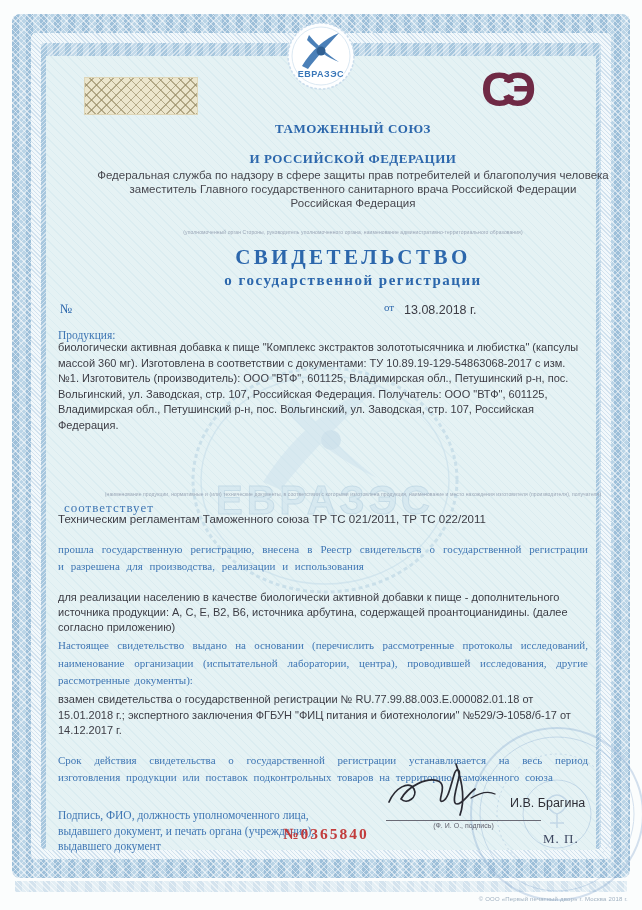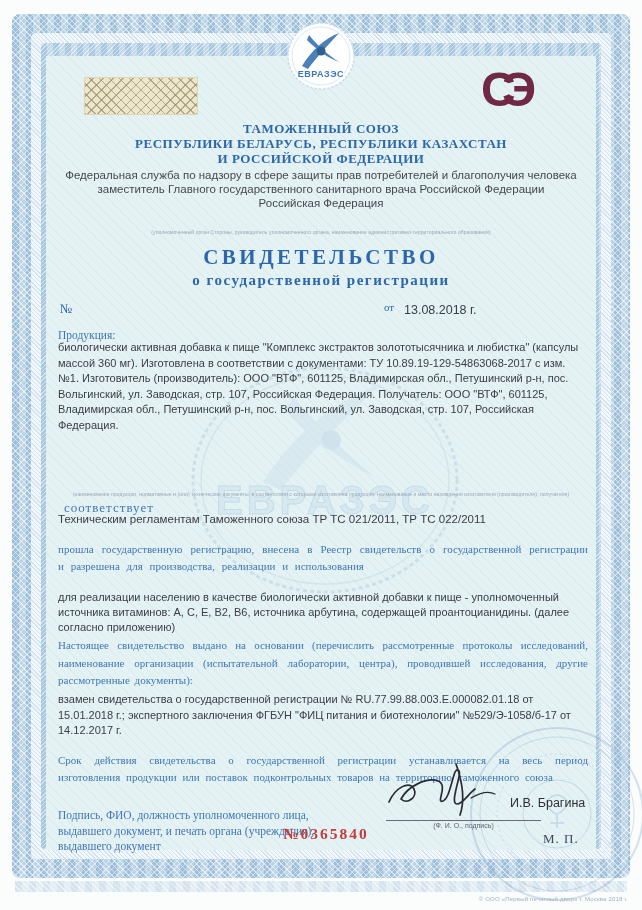--- a/index.html
+++ b/index.html
@@ -37,21 +37,21 @@
     position:absolute; left:15px; top:881px; width:612px; height:11px; opacity:.55;
     background:
       repeating-linear-gradient(45deg, rgba(255,255,255,.6) 0 1px, transparent 1px 4px),
       repeating-linear-gradient(90deg, #b5cfe2 0 7px, #d0e2ee 7px 14px);
   }
   
   .abs{position:absolute;}
   .serifblue{font-family:"Liberation Serif",serif;color:#2c67ac;}
   .bodyblue{font-family:"Liberation Serif",serif;color:#4077b4;}
   .dark{color:#3c3c44;}
-  .center{text-align:center;width:550px;left:46px;}
+  .center{text-align:center;width:550px;left:46px;padding-left:32px;}
   .hdr{font-weight:bold;font-size:13px;letter-spacing:.5px;line-height:15px;}
   .auth{font-size:11.5px;line-height:14px;color:#47474e;}
   .tiny{font-size:5px;color:#9aa6b6;letter-spacing:.1px;white-space:nowrap;overflow:hidden;}
   .title{font-weight:bold;font-size:21px;letter-spacing:3.5px;}
   .subtitle{font-weight:bold;font-size:15px;letter-spacing:1.5px;}
   .para{left:58px;width:530px;}
   .sanspara{font-size:11px;line-height:15.5px;color:#3c3c44;text-align:left;}
   .bluepara{font-family:"Liberation Serif",serif;color:#4077b4;font-size:11px;line-height:17px;text-align:justify;word-spacing:4px;}
   
   .hologram{
@@ -112,21 +112,20 @@
     <path d="M22 13 C30 23 41 33 52 40 C41 36 30 28 20 18 Z" fill="#4b80b8"></path>
     <circle cx="34" cy="29" r="4.5" fill="#2f5f92"></circle>
     <text x="34" y="55" text-anchor="middle" font-family="Liberation Sans, sans-serif" font-weight="bold" font-size="9" letter-spacing=".5" fill="#3a77b8">ЕВРАЗЭС</text>
   </svg>
 
   <div class="abs hologram"></div>
 
   <div class="abs semark">СЭ</div>
 
   <div class="abs center serifblue hdr" style="top:121px;">ТАМОЖЕННЫЙ СОЮЗ</div>
-  <div class="abs center serifblue hdr" style="top:136px;">РЕСПУБЛИКИ БЕЛАРУСЬ, РЕСПУБЛИКИ КАЗАХСТАН</div>
   <div class="abs center serifblue hdr" style="top:151px;">И РОССИЙСКОЙ ФЕДЕРАЦИИ</div>
 
   <div class="abs center auth" style="top:168px;">Федеральная служба по надзору в сфере защиты прав потребителей и благополучия человека</div>
   <div class="abs center auth" style="top:182px;">заместитель Главного государственного санитарного врача Российской Федерации</div>
   <div class="abs center auth" style="top:196px;">Российская Федерация</div>
 
   <div class="abs center tiny" style="top:229px;">(уполномоченный орган Стороны, руководитель уполномоченного органа, наименование административно-территориального образования)</div>
 
   <div class="abs center serifblue title" style="top:245px;">СВИДЕТЕЛЬСТВО</div>
   <div class="abs center serifblue subtitle" style="top:272px;">о государственной регистрации</div>
@@ -138,21 +137,21 @@
   <div class="abs bodyblue" style="left:58px;top:329px;font-size:11.5px;">Продукция:</div>
   <div class="abs para sanspara" style="top:340px;">биологически активная добавка к пище "Комплекс экстрактов золототысячника и любистка" (капсулы массой 360 мг). Изготовлена в соответствии с документами: ТУ 10.89.19-129-54863068-2017 с изм. №1. Изготовитель (производитель): ООО "ВТФ", 601125, Владимирская обл., Петушинский р-н, пос. Вольгинский, ул. Заводская, стр. 107, Российская Федерация.  Получатель: ООО "ВТФ", 601125, Владимирская обл., Петушинский р-н, пос. Вольгинский, ул. Заводская, стр. 107, Российская Федерация.</div>
 
   <div class="abs center tiny" style="top:491px;">(наименование продукции, нормативные и (или) технические документы, в соответствии с которыми изготовлена продукция, наименование и место нахождения изготовителя (производителя), получателя)</div>
 
   <div class="abs bodyblue" style="left:64px;top:500px;font-size:13px;letter-spacing:1px;">соответствует</div>
   <div class="abs para sanspara" style="top:512px;font-size:11.5px;">Техническим регламентам Таможенного союза ТР ТС 021/2011, ТР ТС 022/2011</div>
 
   <div class="abs para bluepara" style="top:541px;">прошла государственную регистрацию, внесена в Реестр свидетельств о государственной регистрации и разрешена для производства, реализации и использования</div>
 
-  <div class="abs para sanspara" style="top:590px;line-height:15px;">для реализации населению в качестве биологически активной добавки к пище - уполномоченный источника витаминов: А, С, Е, В2, В6, источника арбутина, содержащей проантоцианидины. (далее согласно приложению)</div>
+  <div class="abs para sanspara" style="top:590px;line-height:15px;">для реализации населению в качестве биологически активной добавки к пище - дополнительного источника продукции: А, С, Е, В2, В6, источника арбутина, содержащей проантоцианидины. (далее согласно приложению)</div>
 
   <div class="abs para bluepara" style="top:637px;word-spacing:2px;line-height:17.5px;">Настоящее свидетельство выдано на основании (перечислить рассмотренные протоколы исследований, наименование организации (испытательной лаборатории, центра), проводившей исследования, другие рассмотренные документы):</div>
   <div class="abs para sanspara" style="top:692px;line-height:15.5px;">взамен свидетельства о государственной регистрации № RU.77.99.88.003.Е.000082.01.18 от 15.01.2018 г.; экспертного заключения ФГБУН "ФИЦ питания и биотехнологии" №529/Э-1058/б-17 от 14.12.2017 г.</div>
 
   <div class="abs para bluepara" style="top:752px;word-spacing:3px;">Срок действия свидетельства о государственной регистрации устанавливается на весь период изготовления продукции или поставок подконтрольных товаров на территорию таможенного союза</div>
 
   <div class="abs bodyblue" style="left:58px;top:808px;width:300px;font-size:11.5px;line-height:15.5px;">Подпись, ФИО, должность уполномоченного лица, выдавшего документ, и печать органа (учреждения), выдавшего документ</div>
 
   <svg class="abs" style="left:383px;top:758px;" width="125" height="62" viewBox="0 0 125 62">
     <path d="M6 44 C12 30 26 22 31 31 C35 39 24 47 18 41 C25 28 44 19 55 23 C66 27 52 46 60 43 C65 41 67 30 71 17 C73 10 78 10 76 19 C72 35 69 46 74 46 C80 46 85 36 92 31" fill="none" stroke="#2a2a33" stroke-width="1.7" stroke-linecap="round"></path>

